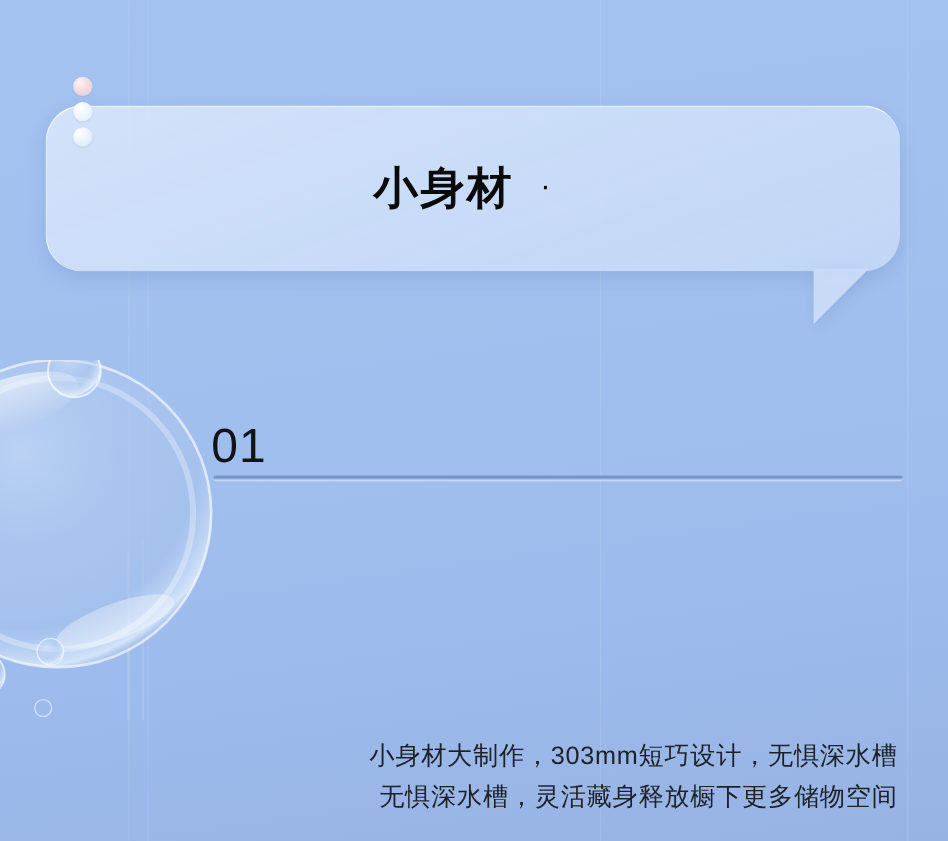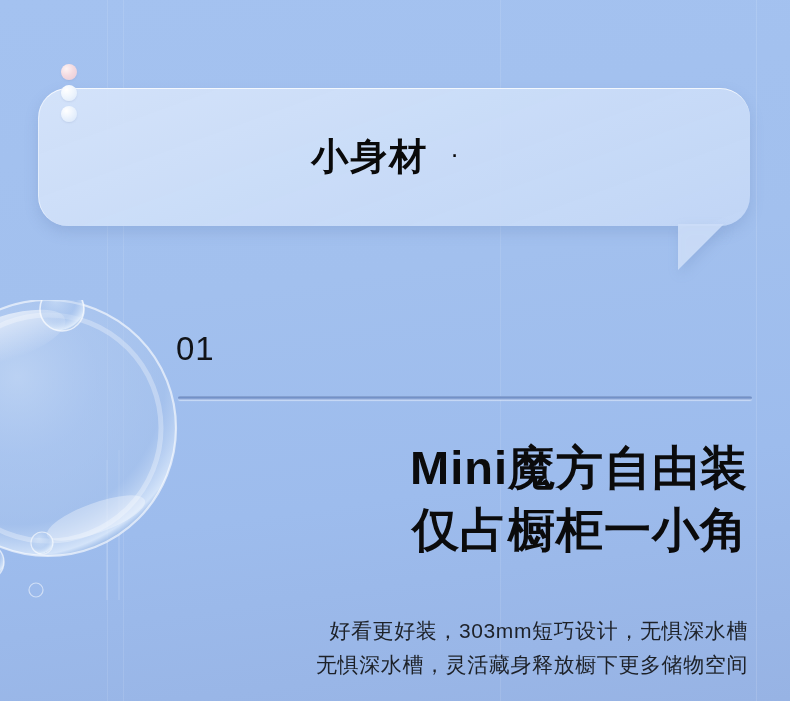--- a/index.html
+++ b/index.html
@@ -125,22 +125,22 @@
   .dot.d3 {
     left: 61px; top: 106px; width: 16px; height: 16px;
     background: radial-gradient(circle at 34% 30%, #ffffff 0%, #eaf2fd 50%, #d6e5f9 100%);
     box-shadow: 0 1px 2px rgba(120,140,180,0.18);
   }
 
   
   .section-num {
     position: absolute;
     left: 176px;
-    top: 332px;
-    font-size: 33px;
+    top: 352px;
+    font-size: 40px;
     font-weight: 300;
     color: #111318;
     letter-spacing: 1px;
     line-height: 1;
   }
   .section-rule {
     position: absolute;
     left: 178px;
     top: 396px;
     width: 574px;
@@ -247,23 +247,19 @@
     </div>
   </div>
 
   <div class="dot d1"></div>
   <div class="dot d2"></div>
   <div class="dot d3"></div>
 
   <div class="section-num">01</div>
   <div class="section-rule"></div>
 
-  <div class="headline">
-    <span class="hl-line">Mini魔方自由装</span>
-    <span class="hl-line">仅占橱柜一小角</span>
-  </div>
 
   <div class="body-copy">
-    <span class="bc-line">好看更好装，303mm短巧设计，无惧深水槽</span>
+    <span class="bc-line">小身材大制作，303mm短巧设计，无惧深水槽</span>
     <span class="bc-line">无惧深水槽，灵活藏身释放橱下更多储物空间</span>
   </div>
 
 </div>
 
 </body></html>

